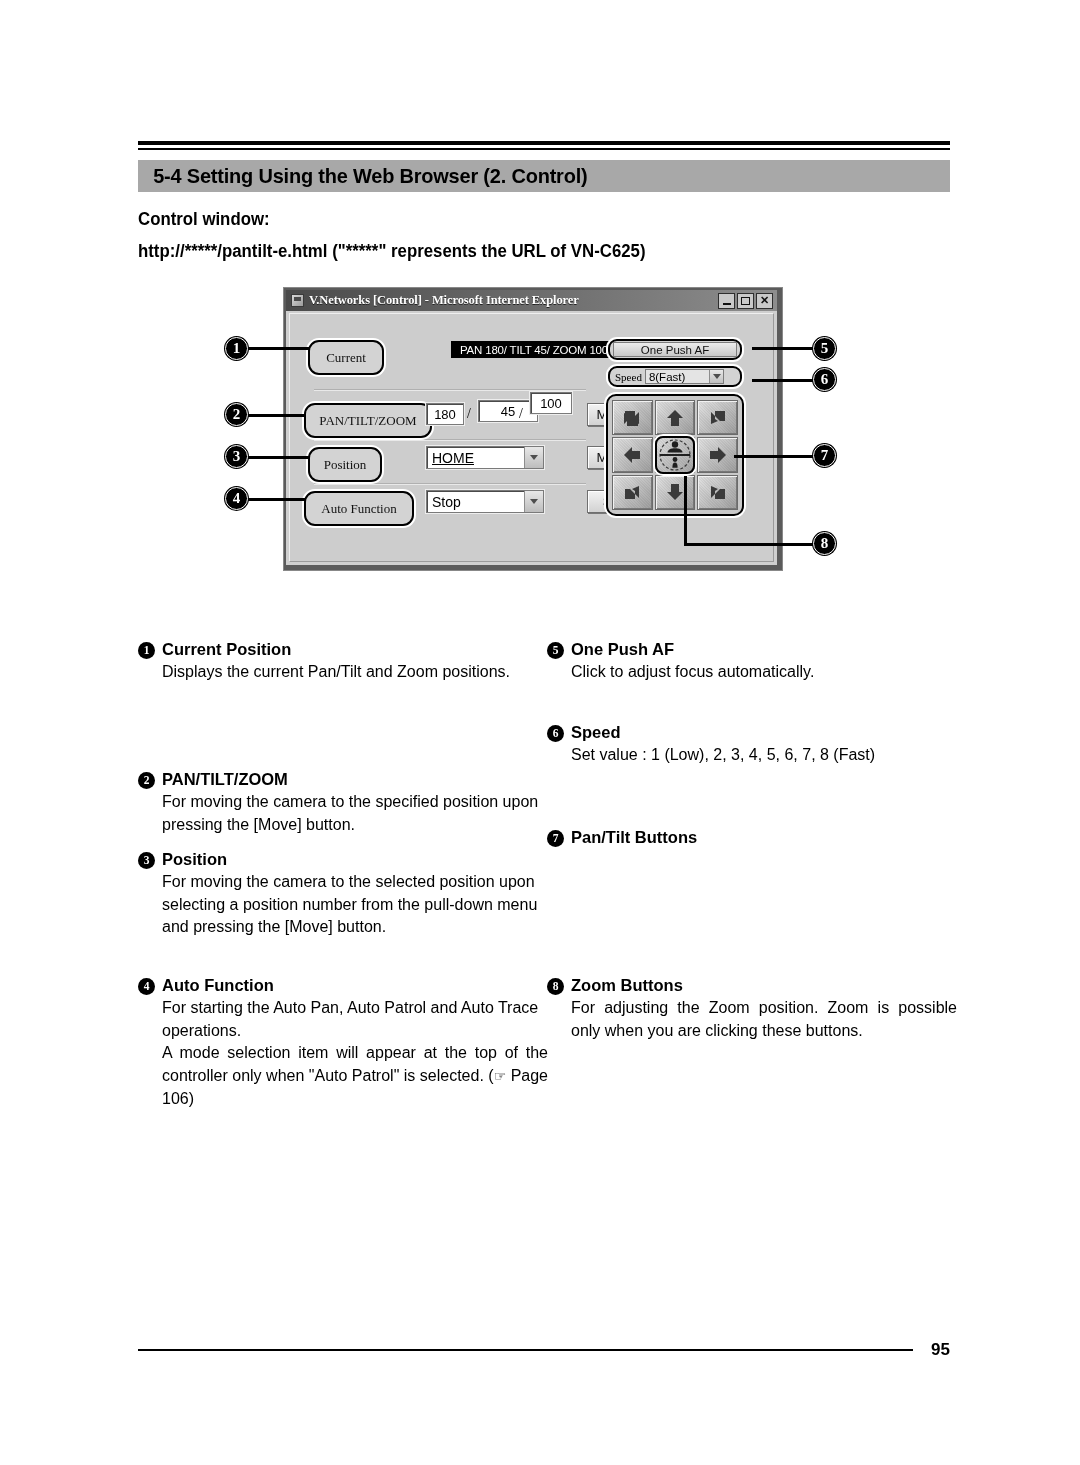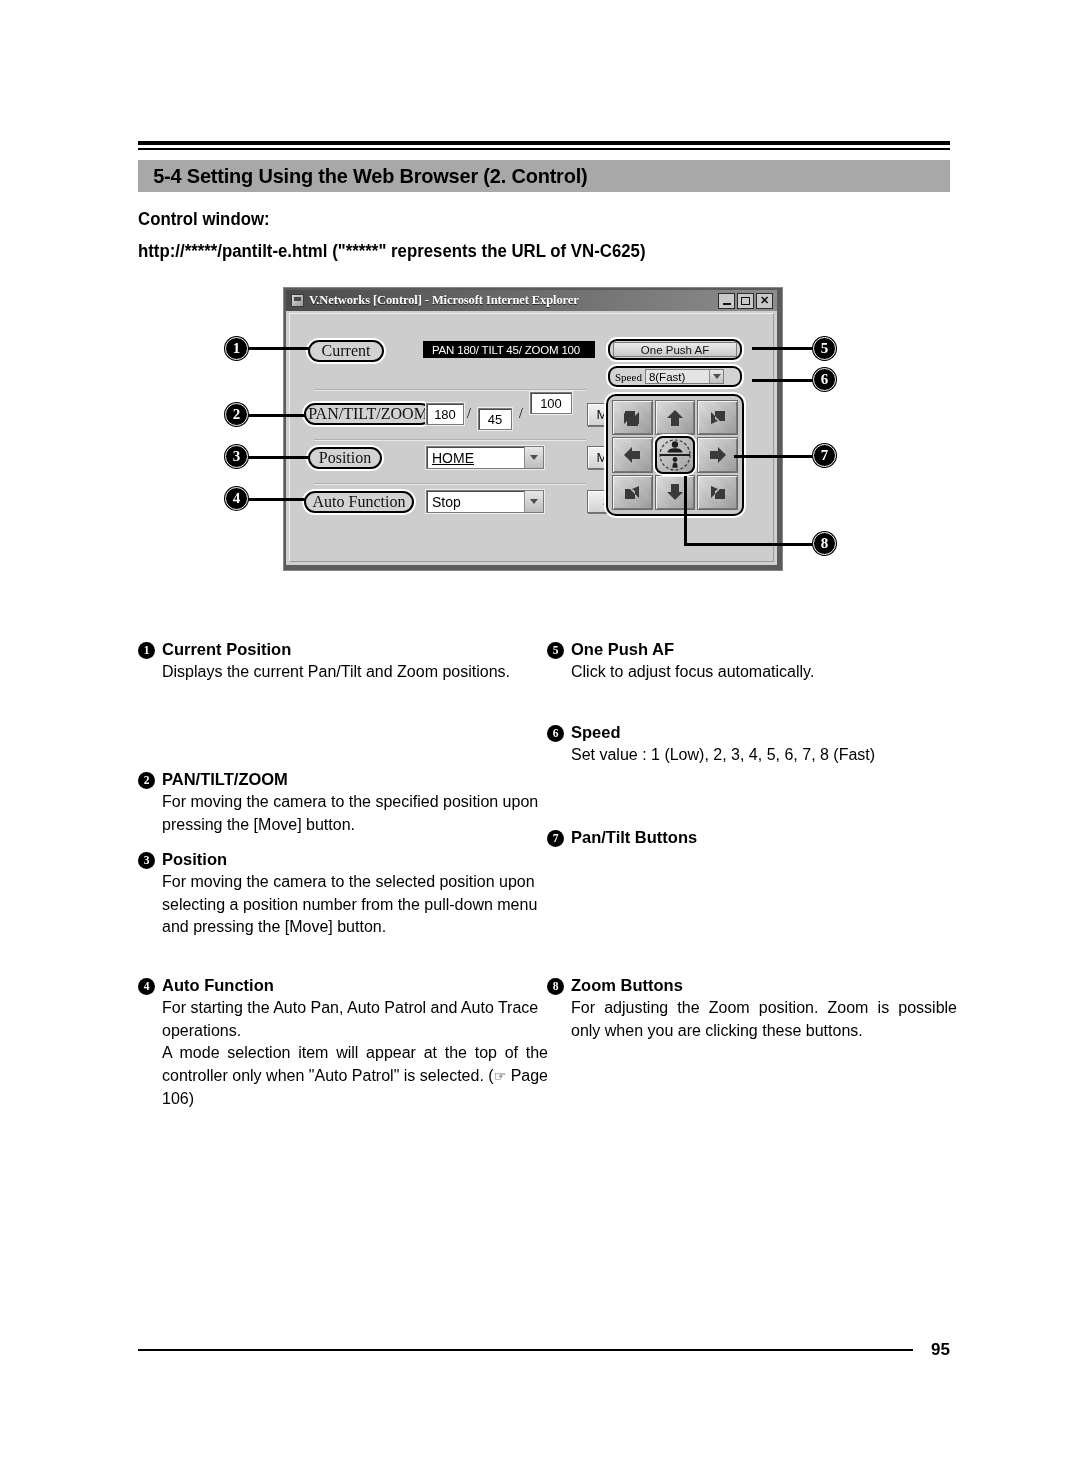--- a/index.html
+++ b/index.html
@@ -87,30 +87,30 @@
   .divider { position:absolute; left:24px; width:272px; height:2px;
              background:#b0b0b0; border-bottom:1px solid #e9e9e9; }
 
   
   .pill {
     position:absolute;
     border:2.5px solid #000; border-radius:11px;
     background:#d3d3d3;
     box-shadow:0 0 0 2px #fff;
     font-family:"Liberation Serif", serif;
-    font-size:16px; color:#111;
-    display:flex; align-items:center; justify-content:center;
-    padding:0 6px; white-space:nowrap; height:22px;
+    font-size:13px; color:#111;
+    display:flex; align-items:center; justify-content:center;
+    padding:0 6px; white-space:nowrap; height:35px;
   }
 
   .curfield {
     position:absolute; background:#000; color:#fff;
     font-size:11.5px; font-family:"Liberation Sans", sans-serif;
     display:flex; align-items:center; padding-left:9px;
-    white-space:nowrap; letter-spacing:-0.2px;
+    white-space:nowrap; letter-spacing:-0.2px;margin-left:28px;
   }
 
   .txtbox {
     position:absolute; background:#fff;
     border:1px solid #7a7a7a;
     box-shadow:inset 1px 1px 0 #4a4a4a, 0 0 0 1px #eee;
     display:flex; align-items:center; justify-content:center;
     font-size:13px; height:22px;
   }
   .slash { position:absolute; font-size:14px; font-family:"Liberation Serif",serif; }
@@ -297,21 +297,21 @@
             <span>8(Fast)</span>
             <span class="arrow">
                 <span class="caret"></span>
               </span>
           </div>
         </div>
 
         <div class="pill" style="left:14px; top:89px; width:128px;">PAN/TILT/ZOOM</div>
         <div class="txtbox" style="left:136px; top:89px; width:38px;">180</div>
         <div class="slash" style="left:177px; top:92px;">/</div>
-        <div class="txtbox" style="left:188px; top:94px; width:34px;text-align:right;">45</div>
+        <div class="txtbox" style="left:188px; top:86px; width:60px;text-align:right;">45</div>
         <div class="slash" style="left:229px; top:92px;">/</div>
         <div class="txtbox" style="left:240px; top:78px; width:42px;">100</div>
         <div class="btn" style="left:297px; top:89px; width:52px;">Move</div>
 
         <div class="pill" style="left:18px; top:133px; width:74px;">Position</div>
         <div class="selbox" style="left:136px; top:132px; width:118px;text-decoration:underline;">
           <span>HOME</span>
           <span class="arrow">
               <span class="caret"></span>
             </span>

